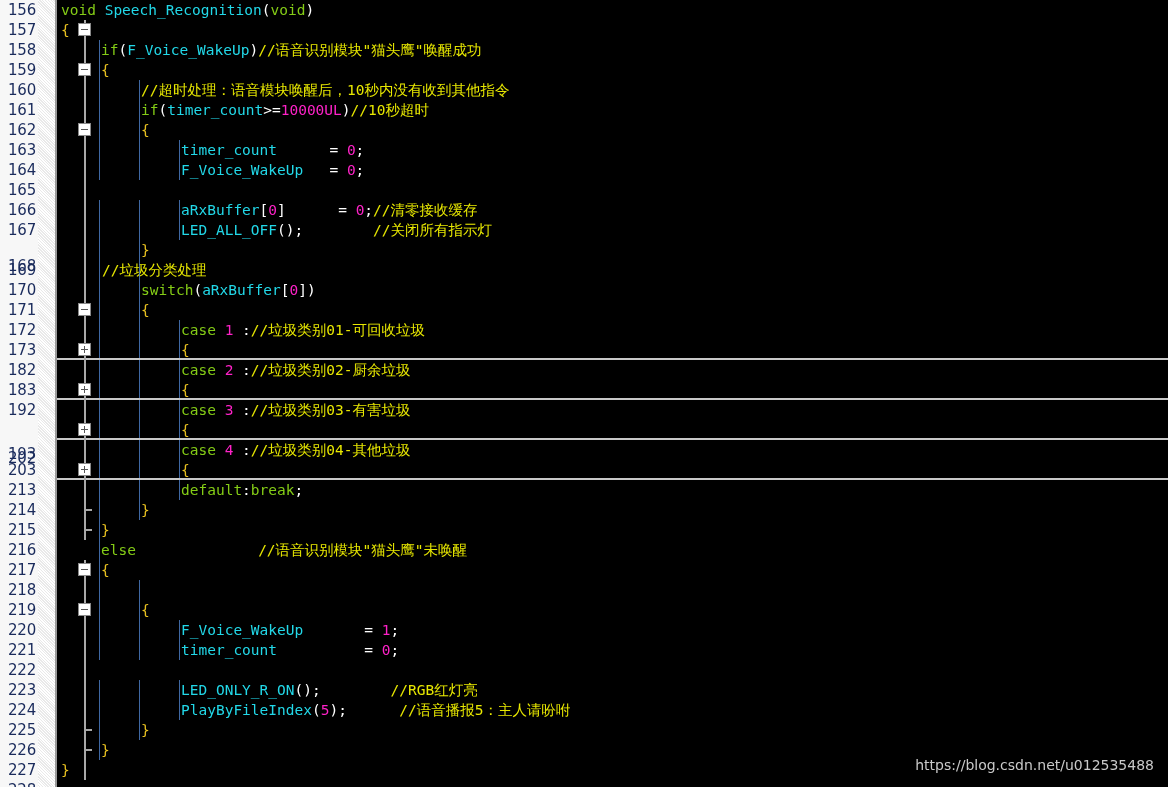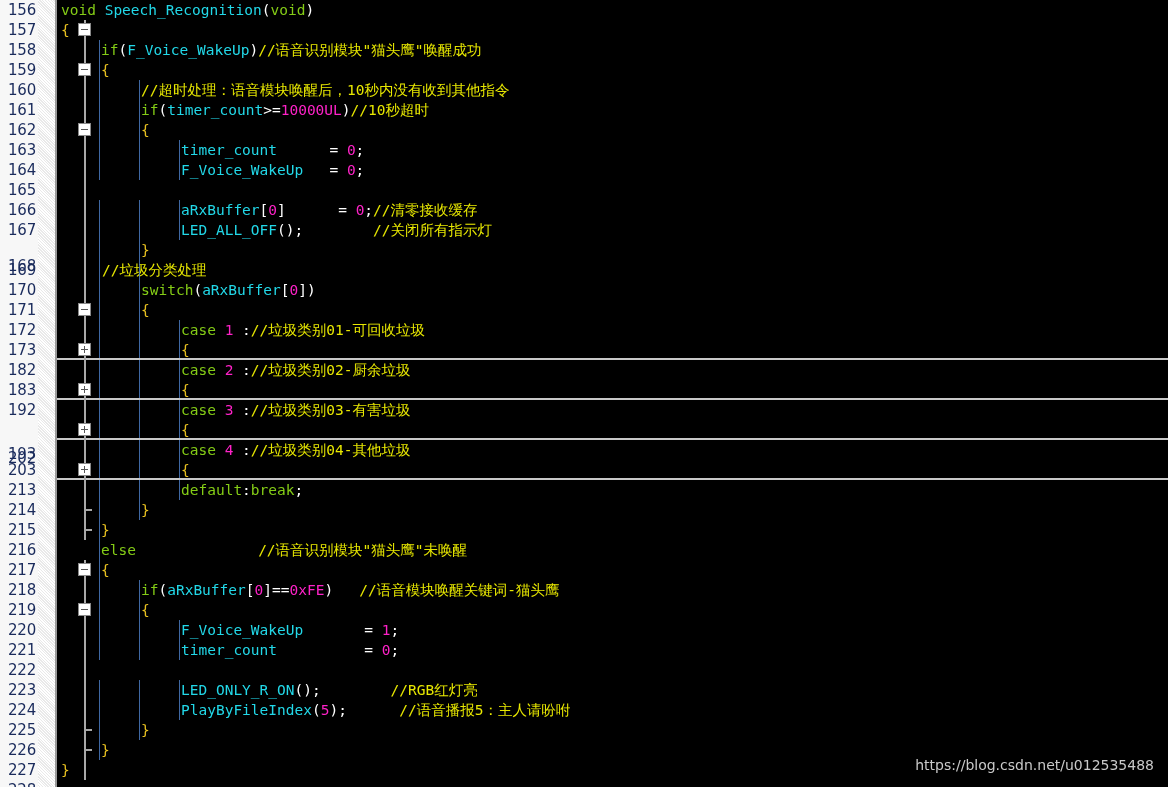--- a/index.html
+++ b/index.html
@@ -349,21 +349,20 @@
       <div class="indent-guide" style="left: 82px; top: 500px; height: 20px;"></div>
       <div class="line" style="top: 500px; padding-left: 84px;"><span class="txt br">}</span></div>
       <div class="indent-guide" style="left: 42px; top: 520px; height: 20px;"></div>
       <div class="line" style="top: 520px; padding-left: 44px;"><span class="txt br">}</span></div>
       <div class="indent-guide" style="left: 42px; top: 540px; height: 20px;"></div>
       <div class="line" style="top: 540px; padding-left: 44px;"><span class="txt kw">else</span><span class="txt cmt">              //语音识别模块"猫头鹰"未唤醒</span></div>
       <div class="indent-guide" style="left: 42px; top: 560px; height: 20px;"></div>
       <div class="line" style="top: 560px; padding-left: 44px;"><span class="txt br">{</span></div>
       <div class="indent-guide" style="left: 42px; top: 580px; height: 20px;"></div>
       <div class="indent-guide" style="left: 82px; top: 580px; height: 20px;"></div>
-      <div class="line" style="top: 580px; padding-left: 84px;"><span class="txt kw">if</span><span class="txt pun">(</span><span class="txt id">aRxBuffer</span><span class="txt pun">[</span><span class="txt num">0</span><span class="txt pun">]==</span><span class="txt num">0xFE</span><span class="txt pun">)</span><span class="txt cmt">   //语音模块唤醒关键词-猫头鹰</span></div>
       <div class="indent-guide" style="left: 42px; top: 600px; height: 20px;"></div>
       <div class="indent-guide" style="left: 82px; top: 600px; height: 20px;"></div>
       <div class="line" style="top: 600px; padding-left: 84px;"><span class="txt br">{</span></div>
       <div class="indent-guide" style="left: 42px; top: 620px; height: 20px;"></div>
       <div class="indent-guide" style="left: 82px; top: 620px; height: 20px;"></div>
       <div class="indent-guide" style="left: 122px; top: 620px; height: 20px;"></div>
       <div class="line" style="top: 620px; padding-left: 124px;"><span class="txt id">F_Voice_WakeUp</span><span class="txt pun">       = </span><span class="txt num">1</span><span class="txt pun">;</span></div>
       <div class="indent-guide" style="left: 42px; top: 640px; height: 20px;"></div>
       <div class="indent-guide" style="left: 82px; top: 640px; height: 20px;"></div>
       <div class="indent-guide" style="left: 122px; top: 640px; height: 20px;"></div>

